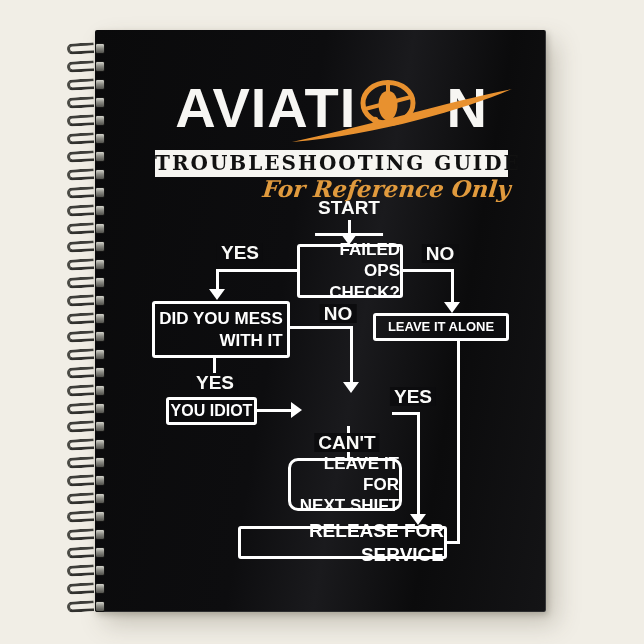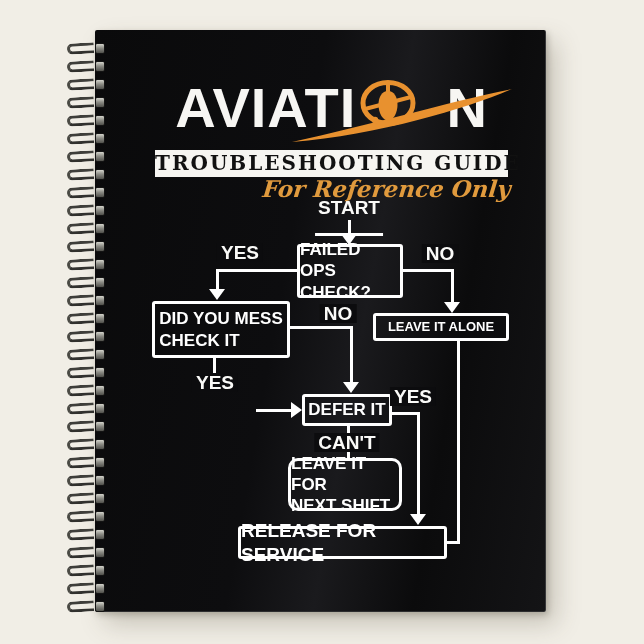--- a/index.html
+++ b/index.html
@@ -74,21 +74,21 @@
     background:#0c0c0e; padding:0 4px;
   }
   .start {
     position:absolute; left:254px; top:167px; transform:translateX(-50%);
     font-size:19px; font-weight:bold;
     border-bottom:3px solid #fff; padding:0 3px 14px 3px;
   }
   .box {
     position:absolute; border:3px solid #fff; border-radius:3px;
     display:flex; align-items:center; justify-content:center;
-    text-align:left; font-weight:bold; font-size:17px; line-height:1.25;
+    text-align:right; font-weight:bold; font-size:17px; line-height:1.25;
     white-space:pre-line; color:#fff;
   }
   .rounded { border-radius:10px; }
   .hline, .vline { position:absolute; background:#fff; }
   .hline { height:3px; }
   .vline { width:3px; }
   .arr-d {
     position:absolute; width:0; height:0;
     border-left:8px solid transparent; border-right:8px solid transparent;
     border-top:11px solid #fff;
@@ -144,37 +144,37 @@
       <div class="hline" style="left:121px; top:239px; width:81px;"></div>
       <div class="vline" style="left:121px; top:239px; height:22px;"></div>
       <div class="arr-d" style="left:114px; top:259px;"></div>
 
       <div class="lbl" style="left:345px; top:214px;">NO</div>
       <div class="hline" style="left:305px; top:239px; width:54px;"></div>
       <div class="vline" style="left:356px; top:239px; height:36px;"></div>
       <div class="arr-d" style="left:349px; top:272px;"></div>
 
       <div class="box" style="left:57px; top:271px; width:138px; height:57px;">DID YOU MESS
-CHECK IT</div>
+WITH IT</div>
 
       <div class="box" style="left:278px; top:283px; width:136px; height:28px; font-size:13px;">LEAVE IT ALONE</div>
 
       <div class="hline" style="left:195px; top:296px; width:63px;"></div>
       <div class="lbl" style="left:243px; top:274px;">NO</div>
       <div class="vline" style="left:255px; top:296px; height:58px;"></div>
       <div class="arr-d" style="left:248px; top:352px;"></div>
 
       <div class="vline" style="left:118px; top:328px; height:15px;"></div>
       <div class="lbl" style="left:120px; top:343px;">YES</div>
 
+      <div class="box" style="left:71px; top:367px; width:91px; height:28px; font-size:16px;">YOU IDIOT</div>
 
       <div class="hline" style="left:161px; top:379px; width:37px;"></div>
       <div class="arr-r" style="left:196px; top:372px;"></div>
 
-      <div class="box" style="left:207px; top:364px; width:90px; height:32px;">DEFER IT</div>
 
       <div class="lbl" style="left:318px; top:357px;">YES</div>
       <div class="hline" style="left:297px; top:382px; width:28px;"></div>
       <div class="vline" style="left:322px; top:382px; height:102px;"></div>
       <div class="arr-d" style="left:315px; top:484px;"></div>
 
       <div class="vline" style="left:252px; top:396px; height:32px;"></div>
       <div class="lbl" style="left:252px; top:403px;">CAN'T</div>
 
       <div class="box" style="left:143px; top:496px; width:209px; height:33px; font-size:19px;">RELEASE FOR SERVICE</div>

